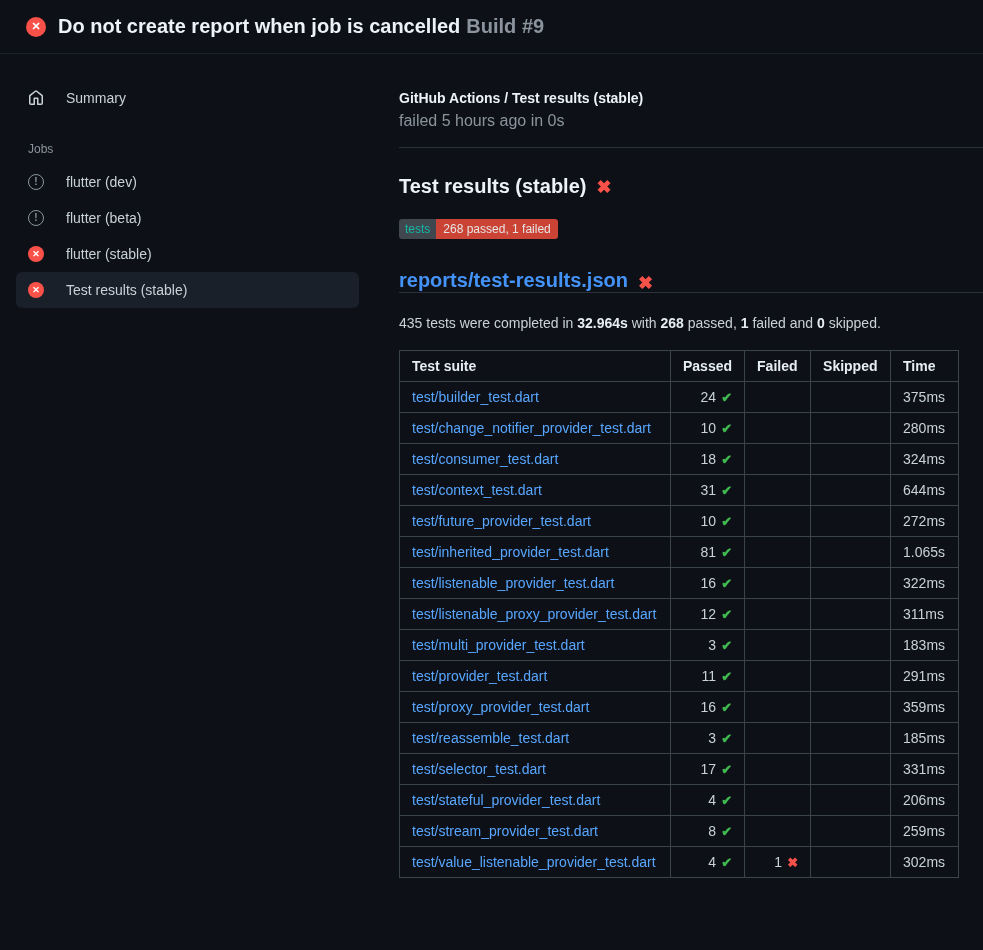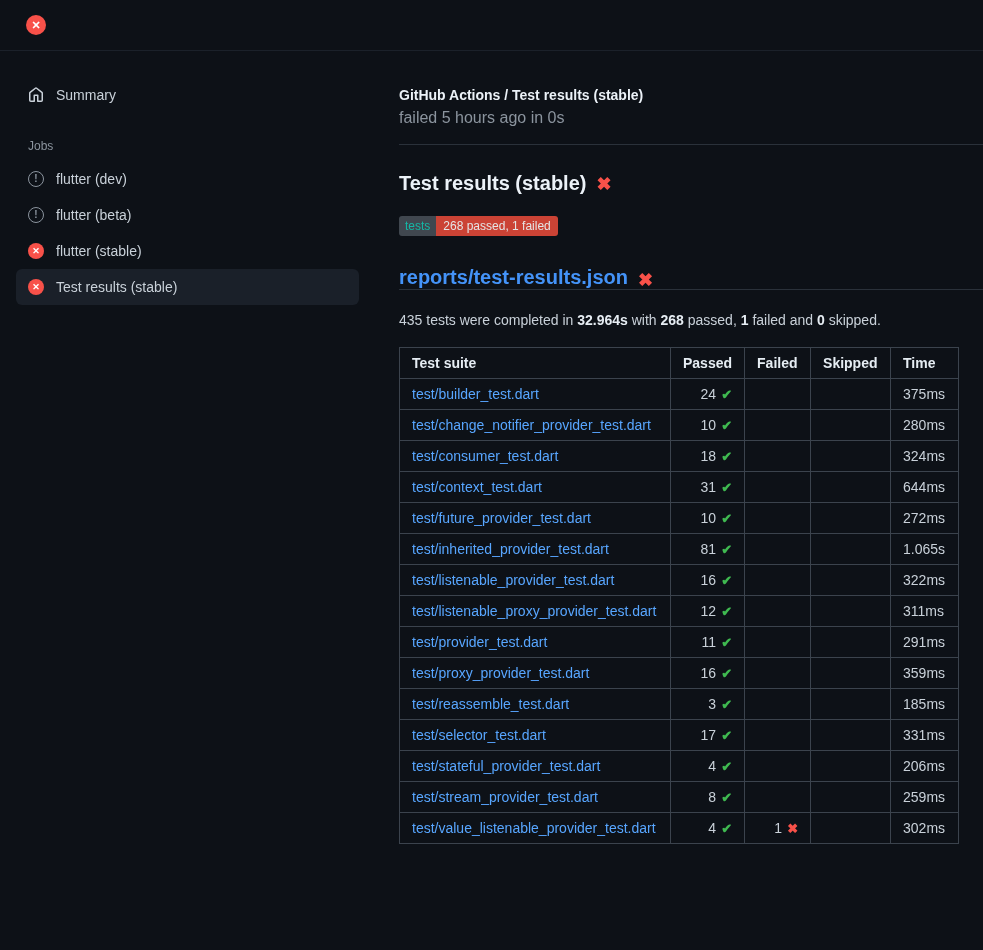--- a/index.html
+++ b/index.html
@@ -27,21 +27,21 @@
     width: 16px; height: 16px; font-size: 10px; font-weight: 700;
     border: 1px solid #8b949e; color: #8b949e; background: transparent;
   }
   .app-title { font-size: 20px; font-weight: 700; color: #ecf2f8; }
   .build-number { color: #8b949e; font-weight: 600; margin-left: 6px; }
   
   .layout { display: flex; align-items: flex-start; }
   
   .sidebar { width: 375px; flex-shrink: 0; padding: 26px 16px 0 16px; }
   .side-item {
-    display: flex; align-items: center; gap: 12px;
+    display: flex; align-items: center; gap: 22px;
     padding: 10px 12px; border-radius: 6px;
     color: #c9d1d9; cursor: pointer;
   }
   .side-item.selected { background: #1a2029; }
   .jobs-heading { font-size: 12px; color: #8b949e; margin: 26px 0 8px 12px; }
   .home-icon svg { display: block; }
   
   .main { flex: 1; padding: 36px 0 0 24px; }
   .breadcrumb { font-weight: 700; color: #ecf2f8; font-size: 14px; }
   .status-line { font-size: 16px; color: #8b949e; margin-top: 6px; }
@@ -78,20 +78,21 @@
   .suite-link { color: var(--link-blue, #58a6ff); text-decoration: none; cursor: pointer; }
   .cell-flex { display: inline-flex; align-items: center; gap: 5px; }
   .check-icon { color: var(--passed-green, #3fb950); font-weight: 700; font-size: 13px; }
   .fail-icon { color: var(--failed-red, #f85149); font-weight: 700; font-size: 13px; }
 </style>
 </head>
 <body>
 
 <header class="app-header">
   <span class="circle-icon failed-circle header-status">✕</span>
+  <h1 class="app-title"><span>Do not create report when job is cancelled</span><span class="build-number">Build #9</span></h1>
 </header>
 
 <div class="layout">
   <aside class="sidebar">
     <div class="side-item">
       <span class="home-icon">
         <svg width="16" height="16" viewBox="0 0 16 16" fill="#c9d1d9" aria-hidden="true">
             <path d="M6.906.664a1.749 1.749 0 0 1 2.187 0l5.25 4.2c.415.332.657.835.657 1.367v7.019A1.75 1.75 0 0 1 13.25 15h-3.5a.75.75 0 0 1-.75-.75V9H7v5.25a.75.75 0 0 1-.75.75h-3.5A1.75 1.75 0 0 1 1 13.25V6.23c0-.531.242-1.034.657-1.366l5.25-4.2Zm1.25 1.171a.25.25 0 0 0-.312 0l-5.25 4.2a.25.25 0 0 0-.094.196v7.019c0 .138.112.25.25.25H5.5V8.25a.75.75 0 0 1 .75-.75h3.5a.75.75 0 0 1 .75.75v5.25h2.75a.25.25 0 0 0 .25-.25V6.23a.25.25 0 0 0-.094-.195Z"></path>
           </svg>
       </span>
@@ -232,20 +233,30 @@
             <td><a class="suite-link">test/listenable_proxy_provider_test.dart</a></td>
             <td class="num-cell"><span class="cell-flex">
                 <span>12</span>
                 <span class="check-icon">✔</span>
               </span></td>
             <td class="num-cell"></td>
             <td></td>
             <td>311ms</td>
           </tr>
           <tr>
+            <td><a class="suite-link">test/multi_provider_test.dart</a></td>
+            <td class="num-cell"><span class="cell-flex">
+                <span>3</span>
+                <span class="check-icon">✔</span>
+              </span></td>
+            <td class="num-cell"></td>
+            <td></td>
+            <td>183ms</td>
+          </tr>
+          <tr>
             <td><a class="suite-link">test/provider_test.dart</a></td>
             <td class="num-cell"><span class="cell-flex">
                 <span>11</span>
                 <span class="check-icon">✔</span>
               </span></td>
             <td class="num-cell"></td>
             <td></td>
             <td>291ms</td>
           </tr>
           <tr>

